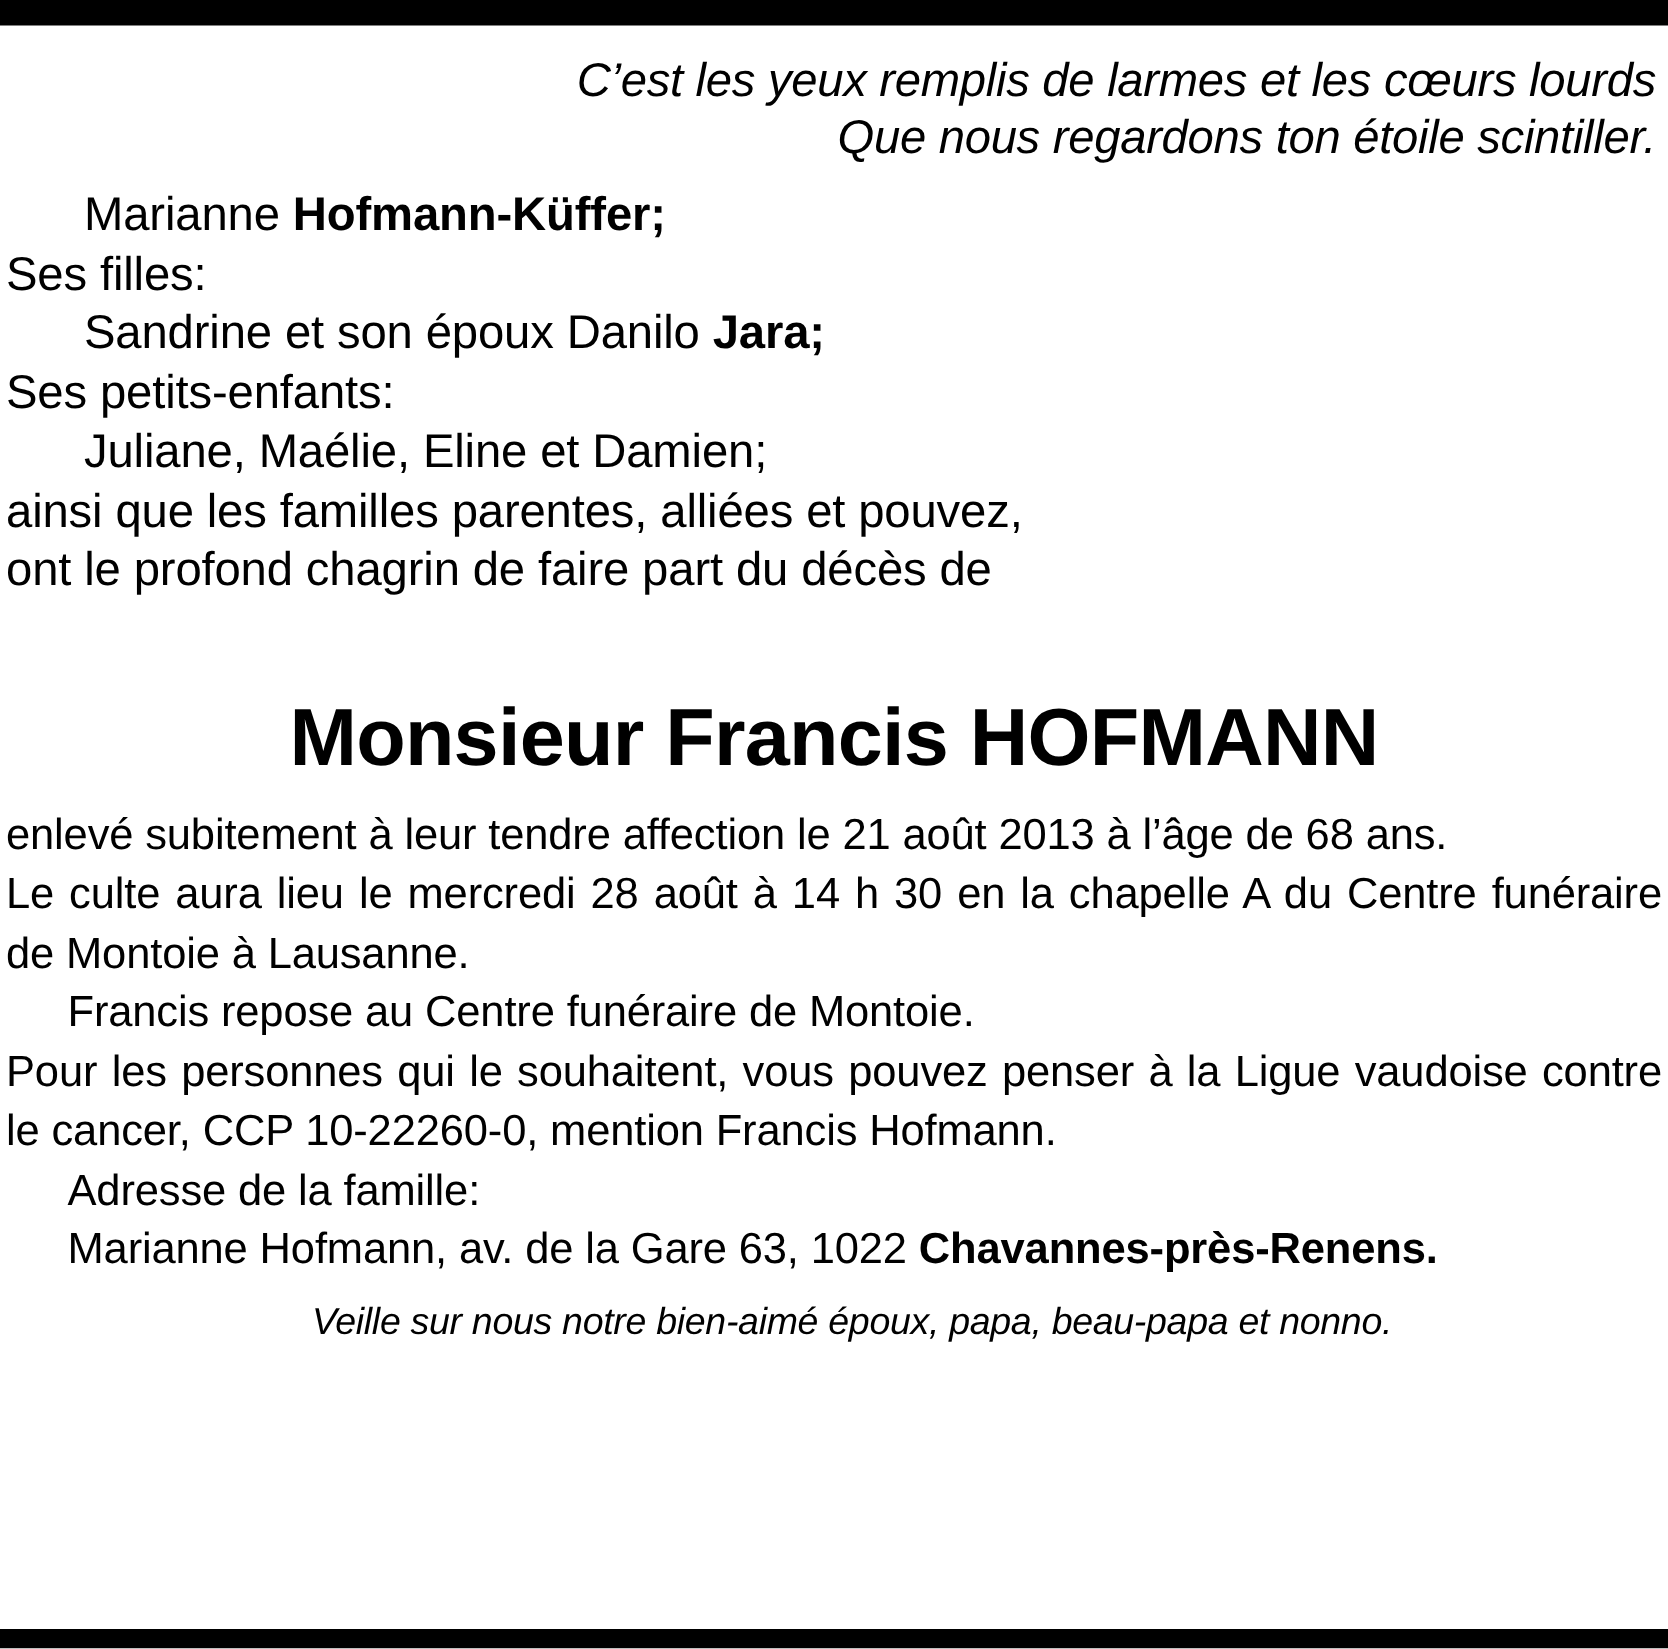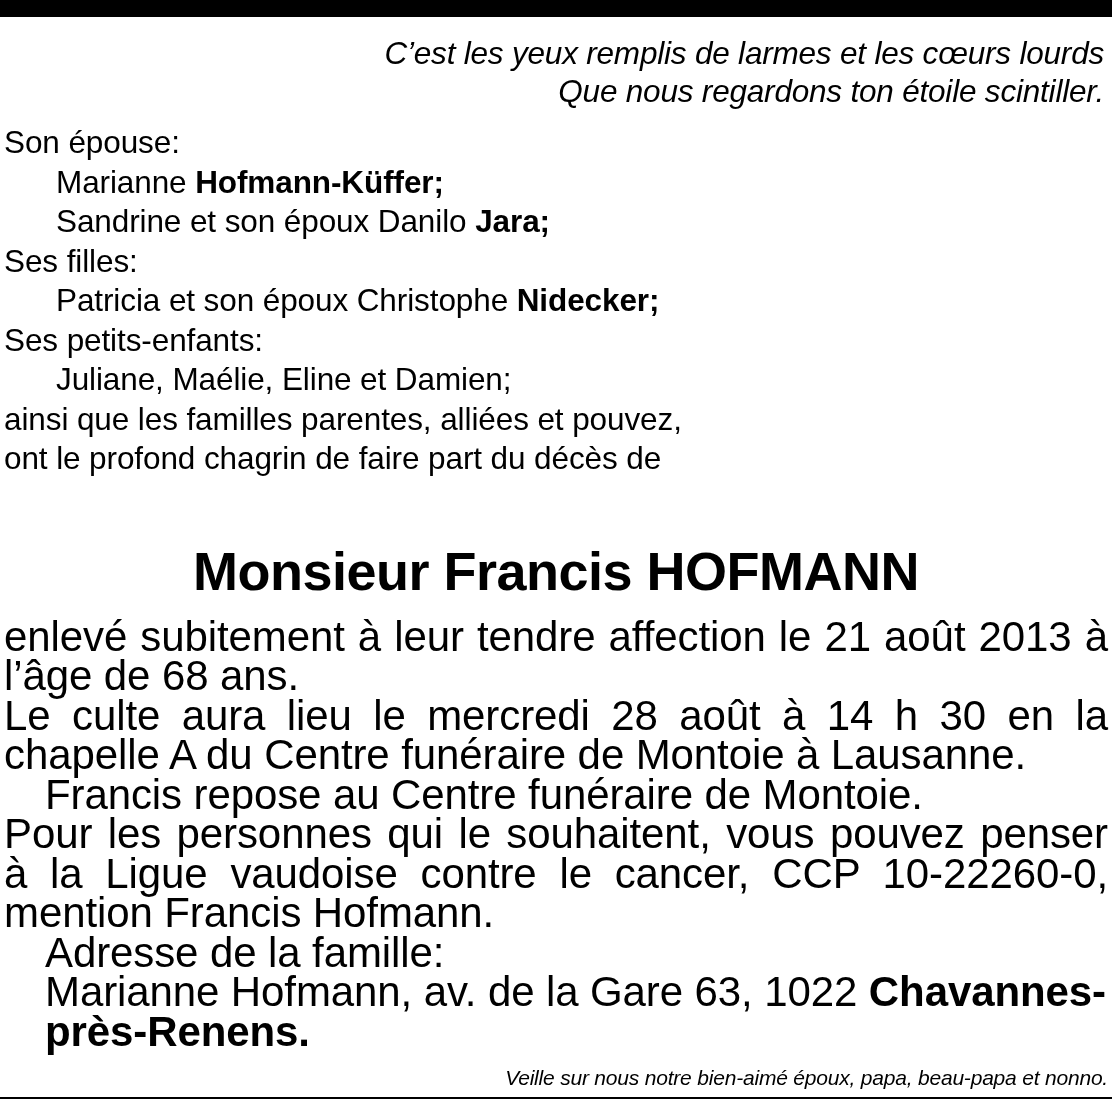--- a/index.html
+++ b/index.html
@@ -70,40 +70,40 @@
   .deceased-name {
     text-align: center;
     font-weight: bold;
     font-size: 54px;
     line-height: 60px;
     letter-spacing: -0.5px;
     margin-top: 62px;
     margin-bottom: 16px;
   }
   .details {
-    font-size: 42px;
+    font-size: 29px;
     line-height: 39.5px;
     letter-spacing: -0.1px;
   }
   .details p {
     margin: 0;
     text-align: justify;
   }
   .details p.nojustify {
     text-align: left;
     margin-left: 41px;
   }
   .details p b {
     font-weight: bold;
   }
   .closing {
     margin-top: 8px;
-    text-align: right;
+    text-align: center;
     font-style: italic;
-    font-size: 21px;
+    font-size: 25px;
     line-height: 38px;
     letter-spacing: -0.2px;
     white-space: nowrap;
     padding-left: 24px;
   }
 </style>
 </head>
 <body>
 
 <div class="notice">
@@ -111,25 +111,23 @@
   <div class="rule-top"></div>
 
   <div class="body-area">
 
     <div class="epigraph">
       <div>C’est les yeux remplis de larmes et les cœurs lourds</div>
       <div>Que nous regardons ton étoile scintiller.</div>
     </div>
 
     <div class="family-block">
-        <div class="fam-line"><span>Son épouse:</span></div>
         <div class="fam-line indent"><span>Marianne </span><b>Hofmann-Küffer;</b></div>
+        <div class="fam-line"><span>Ses filles:</span></div>
         <div class="fam-line indent"><span>Sandrine et son époux Danilo </span><b>Jara;</b></div>
-        <div class="fam-line"><span>Ses filles:</span></div>
-        <div class="fam-line indent"><span>Patricia et son époux Christophe </span><b>Nidecker;</b></div>
         <div class="fam-line"><span>Ses petits-enfants:</span></div>
         <div class="fam-line indent"><span>Juliane, Maélie, Eline et Damien;</span></div>
         <div class="fam-line"><span>ainsi que les familles parentes, alliées et pouvez,</span></div>
         <div class="fam-line"><span>ont le profond chagrin de faire part du décès de</span></div>
       </div>
 
     <div class="deceased-name">Monsieur Francis HOFMANN</div>
 
     <div class="details">
         <p><span>enlevé subitement à leur tendre affection le 21 août 2013 à l’âge de 68 ans.</span></p>

